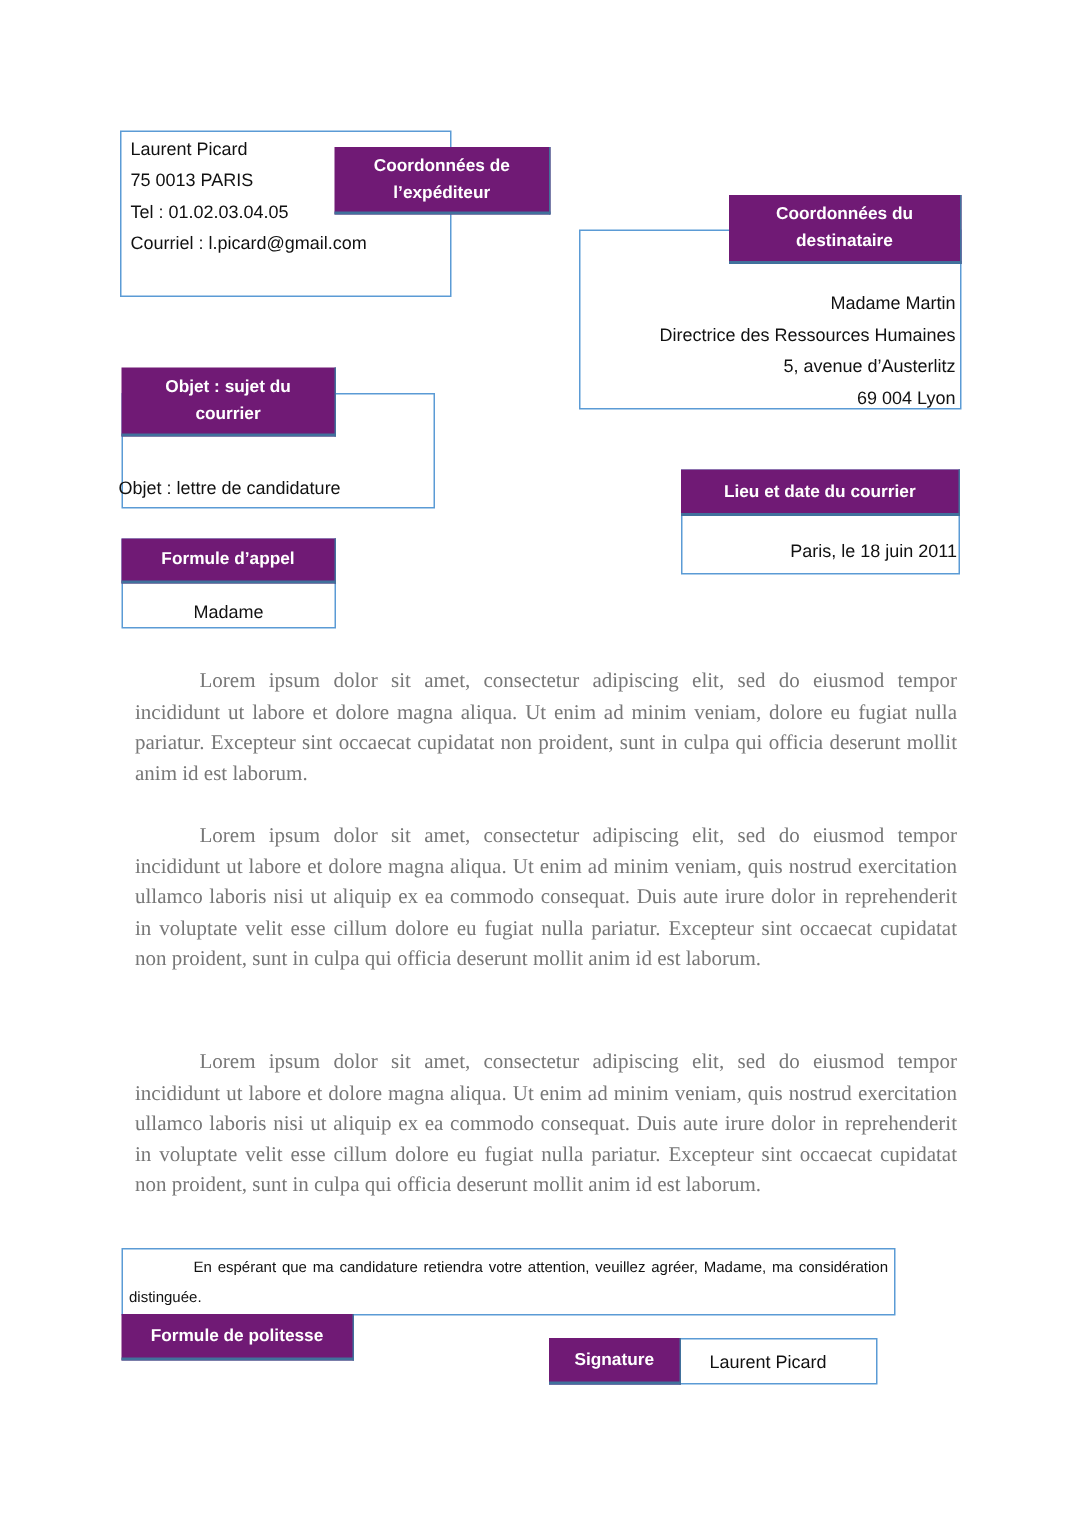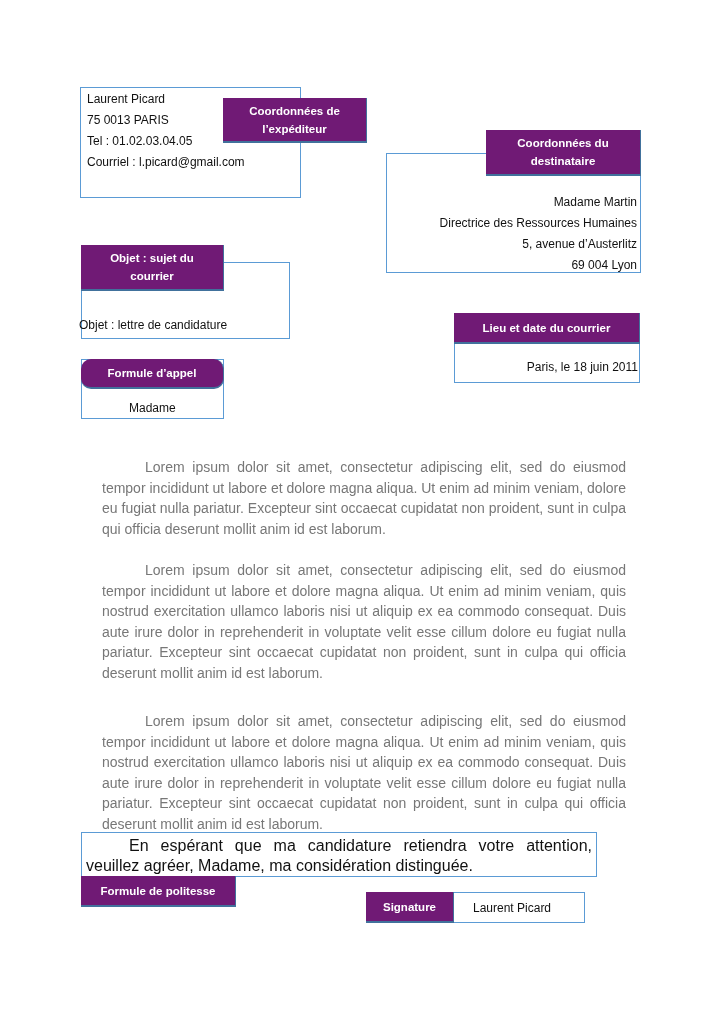--- a/index.html
+++ b/index.html
@@ -6,21 +6,21 @@
   body { width:724px; height:1024px; position:relative; overflow:hidden;
          font-family:"Liberation Sans", sans-serif; color:#111; }
   .abs { position:absolute; }
   .box { position:absolute; border:1.5px solid #5b9bd5; background:#fff; box-sizing:border-box; }
   .tag { position:absolute; background:#701a75; color:#fff; font-weight:bold; font-size:11.5px;
          text-align:center; box-sizing:border-box; display:flex; align-items:center; justify-content:center;
          line-height:18px; border-bottom:2px solid #41719c; border-right:1px solid #41719c; }
   .t15 { font-size:12px; line-height:21px; }
   .lorem { position:absolute; left:86px; width:556px; font-size:14px; line-height:20.6px; color:#777;
            text-align:justify; }
-  .lorem p { margin:16px; text-indent:43px; }
+  .lorem p { margin:4px; text-indent:43px;font-family:Liberation Serif, serif; }
 </style>
 </head>
 <body>
 
 <div class="box" style="left:80px;top:87px;width:221px;height:111px;padding:1px 6px;">
   <div class="t15">Laurent Picard</div>
   <div class="t15">75 0013 PARIS</div>
   <div class="t15">Tel : 01.02.03.04.05</div>
   <div class="t15">Courriel : l.picard@gmail.com</div>
 </div>
@@ -36,33 +36,33 @@
 
 <div class="box" style="left:81px;top:262px;width:209px;height:77px;"></div>
 <div class="abs t15" style="left:79px;top:315px;">Objet : lettre de candidature</div>
 <div class="tag" style="left:81px;top:245px;width:143px;height:46px;padding:0 18px;">Objet : sujet du courrier</div>
 
 <div class="box" style="left:454px;top:313px;width:186px;height:70px;"></div>
 <div class="tag" style="left:454px;top:313px;width:186px;height:31px;">Lieu et date du courrier</div>
 <div class="abs t15" style="right:86px;top:357px;margin-left:16px;">Paris, le 18 juin 2011</div>
 
 <div class="box" style="left:81px;top:359px;width:143px;height:60px;"></div>
-<div class="tag" style="left:81px;top:359px;width:143px;height:30px;border-radius:10px;">Formule d’appel</div>
+<div class="tag" style="left:81px;top:359px;width:143px;height:30px;">Formule d’appel</div>
 <div class="abs t15" style="left:129px;top:398px;">Madame</div>
 
 <div class="lorem" style="top:441px;">
     <p>Lorem ipsum dolor sit amet, consectetur adipiscing elit, sed do eiusmod tempor incididunt ut labore et dolore magna aliqua. Ut enim ad minim veniam, dolore eu fugiat nulla pariatur. Excepteur sint occaecat cupidatat non proident, sunt in culpa qui officia deserunt mollit anim id est laborum.</p>
   </div>
 <div class="lorem" style="top:544px;">
     <p>Lorem ipsum dolor sit amet, consectetur adipiscing elit, sed do eiusmod tempor incididunt ut labore et dolore magna aliqua. Ut enim ad minim veniam, quis nostrud exercitation ullamco laboris nisi ut aliquip ex ea commodo consequat. Duis aute irure dolor in reprehenderit in voluptate velit esse cillum dolore eu fugiat nulla pariatur. Excepteur sint occaecat cupidatat non proident, sunt in culpa qui officia deserunt mollit anim id est laborum.</p>
   </div>
 <div class="lorem" style="top:695px;">
     <p>Lorem ipsum dolor sit amet, consectetur adipiscing elit, sed do eiusmod tempor incididunt ut labore et dolore magna aliqua. Ut enim ad minim veniam, quis nostrud exercitation ullamco laboris nisi ut aliquip ex ea commodo consequat. Duis aute irure dolor in reprehenderit in voluptate velit esse cillum dolore eu fugiat nulla pariatur. Excepteur sint occaecat cupidatat non proident, sunt in culpa qui officia deserunt mollit anim id est laborum.</p>
   </div>
 
 <div class="box" style="left:81px;top:832px;width:516px;height:45px;padding:3px 4px 0 4px;">
-  <div style="font-size:16px;line-height:20px;text-indent:43px;text-align:justify;text-align-last:left;">En espérant que ma candidature retiendra votre attention, veuillez agréer, Madame, ma considération distinguée.</div>
+  <div style="font-size:10px;line-height:20px;text-indent:43px;text-align:justify;text-align-last:left;">En espérant que ma candidature retiendra votre attention, veuillez agréer, Madame, ma considération distinguée.</div>
 </div>
 <div class="tag" style="left:81px;top:876px;width:155px;height:31px;">Formule de politesse</div>
 
 <div class="box" style="left:366px;top:892px;width:219px;height:31px;"></div>
 <div class="tag" style="left:366px;top:892px;width:88px;height:31px;">Signature</div>
 <div class="abs t15" style="left:473px;top:898px;">Laurent Picard</div>
 
 </body></html>

